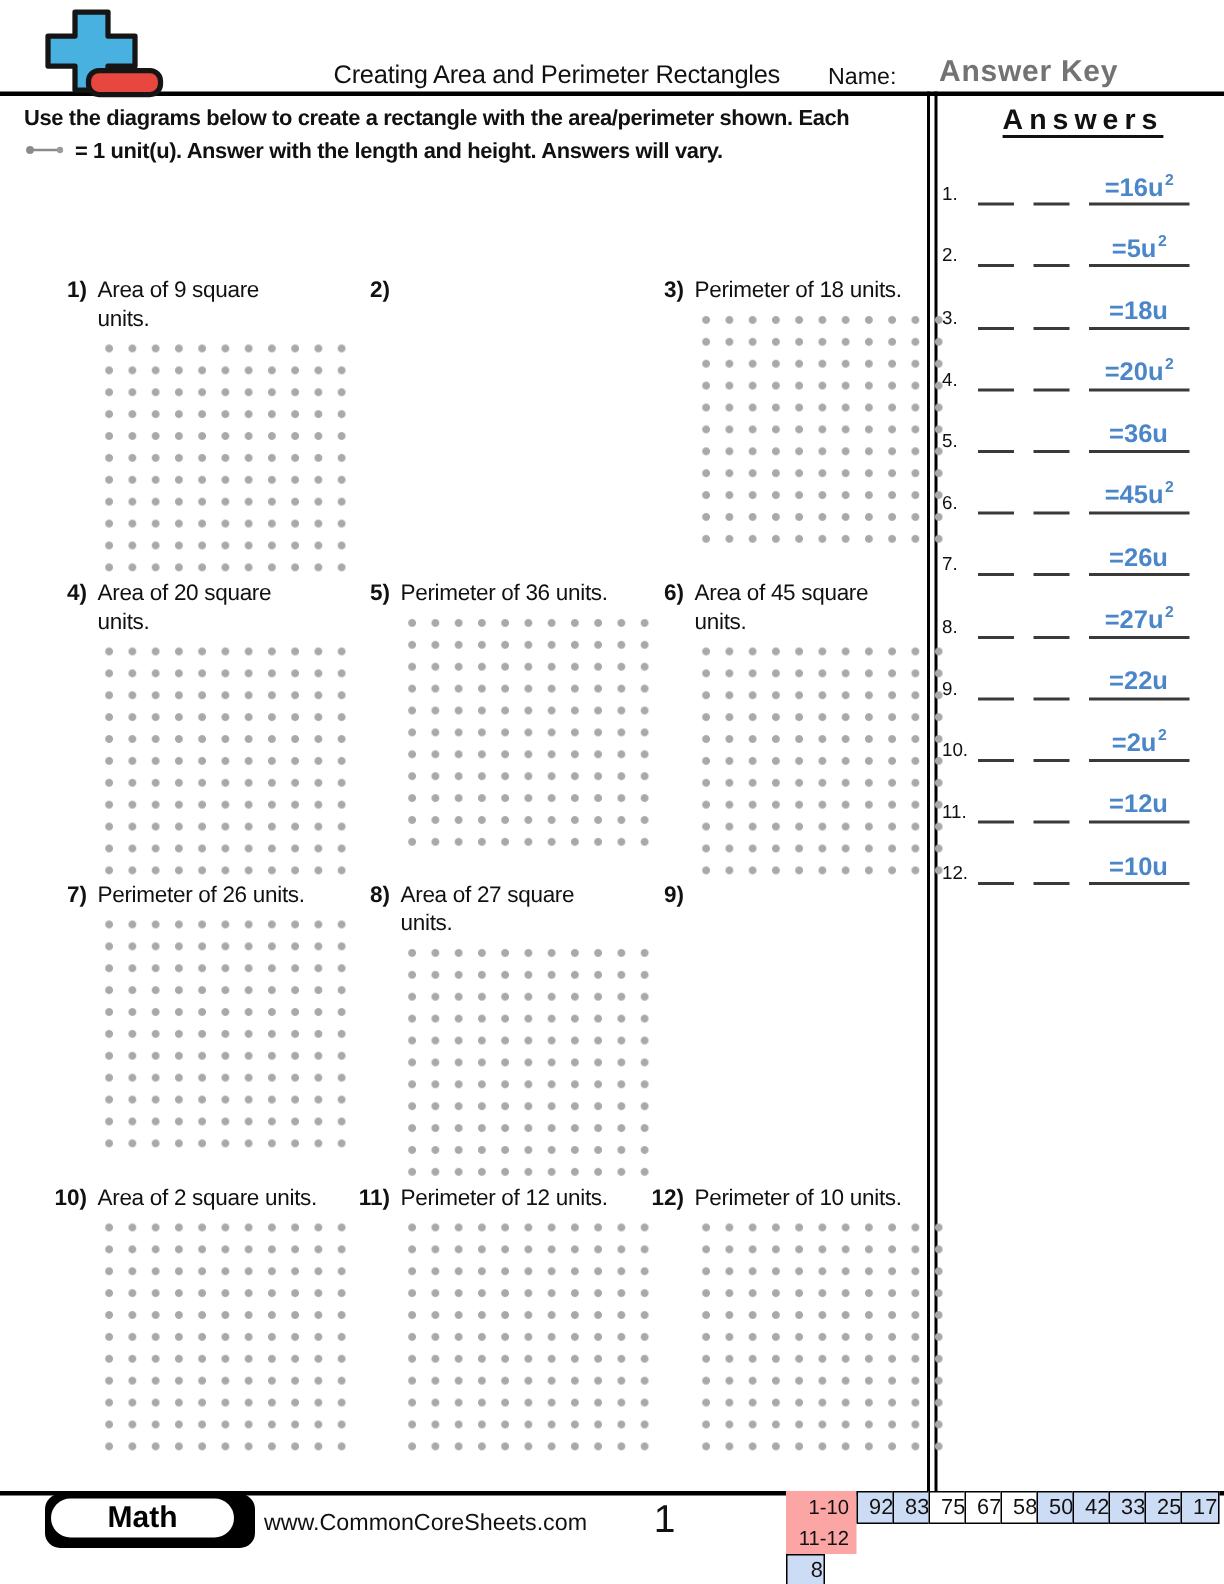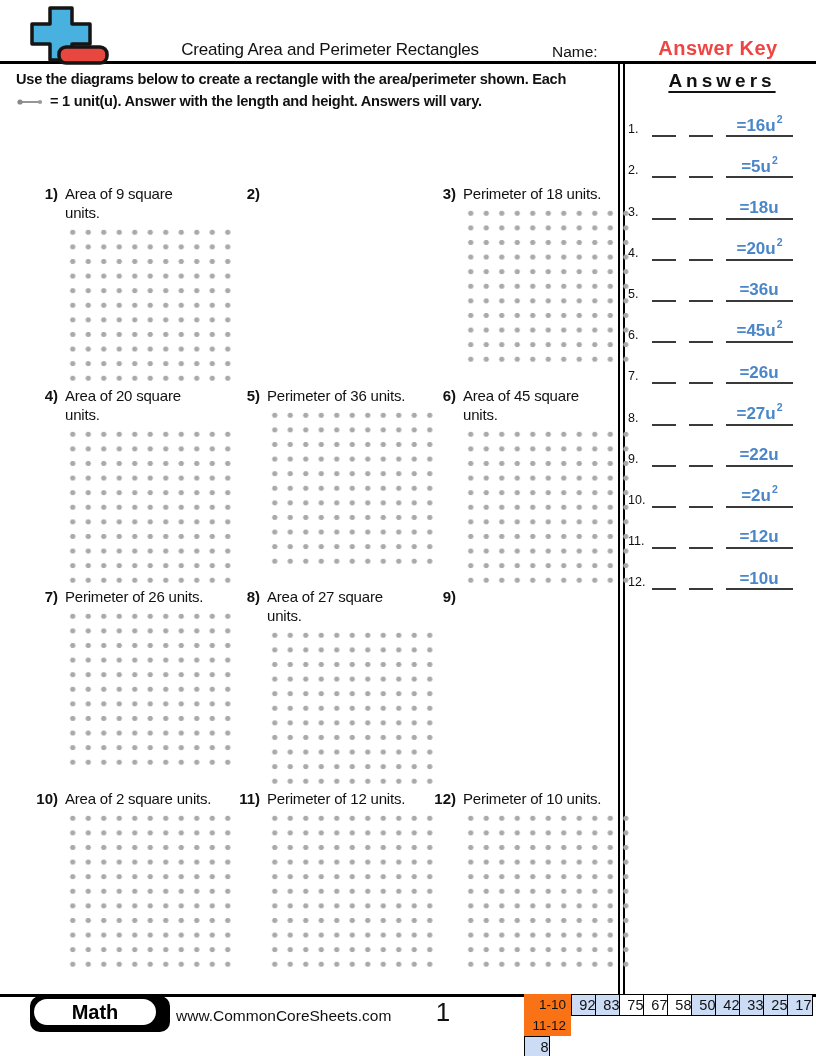--- a/index.html
+++ b/index.html
@@ -1,25 +1,25 @@
 <!DOCTYPE html>
 <html><head>
 <meta charset="utf-8">
 <style>
   html,body{margin:0;padding:0;background:#fff;}
   .page{position:relative;width:816px;height:1056px;background:#fff;overflow:hidden;
         font-family:"Liberation Sans",sans-serif;color:#111;}
 
   
   .logo{position:absolute;left:26px;top:6px;width:92px;height:62px;z-index:5;}
-  .hdr-title{position:absolute;left:140px;top:40px;width:380px;text-align:center;
+  .hdr-title{position:absolute;left:140px;top:40px;width:380px;text-align:right;
              font-size:17px;font-weight:500;letter-spacing:-0.2px;}
   .hdr-name{position:absolute;left:552px;top:43px;font-size:15.5px;}
-  .hdr-key{position:absolute;left:626px;top:37px;width:184px;text-align:center;
-           font-size:20px;font-weight:bold;color:#ef4444;letter-spacing:0.5px;}
+  .hdr-key{position:absolute;left:626px;top:37px;width:184px;text-align:left;
+           font-size:20px;font-weight:bold;color:#737373;letter-spacing:0.5px;}
   .hdr-line{position:absolute;left:0;top:61px;width:816px;height:3px;background:#000;}
 
   
   .instructions{position:absolute;left:16px;top:68px;width:600px;font-weight:bold;
                 font-size:14.6px;line-height:22px;letter-spacing:-0.25px;white-space:nowrap;}
   .seg-icon{display:inline-block;vertical-align:middle;margin-right:6px;}
 
   
   .divider{position:absolute;left:618px;top:61px;height:934px;width:3px;
            border-left:2px solid #000;border-right:2px solid #000;}
@@ -56,21 +56,21 @@
              border-radius:10px;z-index:4;}
   .math-pill-inner{position:absolute;left:4px;top:3px;right:14px;bottom:7px;background:#fff;
                    border-radius:13px;display:flex;align-items:center;justify-content:center;
                    font-weight:bold;font-size:20px;color:#000;}
   .website{position:absolute;left:176px;top:1007px;font-size:15.5px;}
   .page-num{position:absolute;left:398px;top:997px;width:90px;text-align:center;font-size:26px;}
   .score{position:absolute;left:524px;top:994px;z-index:3;}
   .score-row{display:flex;}
   .score-row + .score-row{margin-top:-1.5px;flex-direction:column;}
   .score-label{width:42px;text-align:right;padding-right:5px;font-size:13.5px;line-height:21px;
-               flex:0 0 auto;background:#f97316;}
+               flex:0 0 auto;background:#fca5a5;}
   .score-cell{width:23.5px;height:20px;border:1.5px solid #000;margin-right:-1.5px;
               text-align:right;font-size:14.5px;line-height:20px;flex:0 0 auto;background:#fff;}
   .score-cell.shaded{background:#ccdcf4;}
 </style>
 </head>
 <body>
 
 <div class="page">
 
   <div class="logo">

